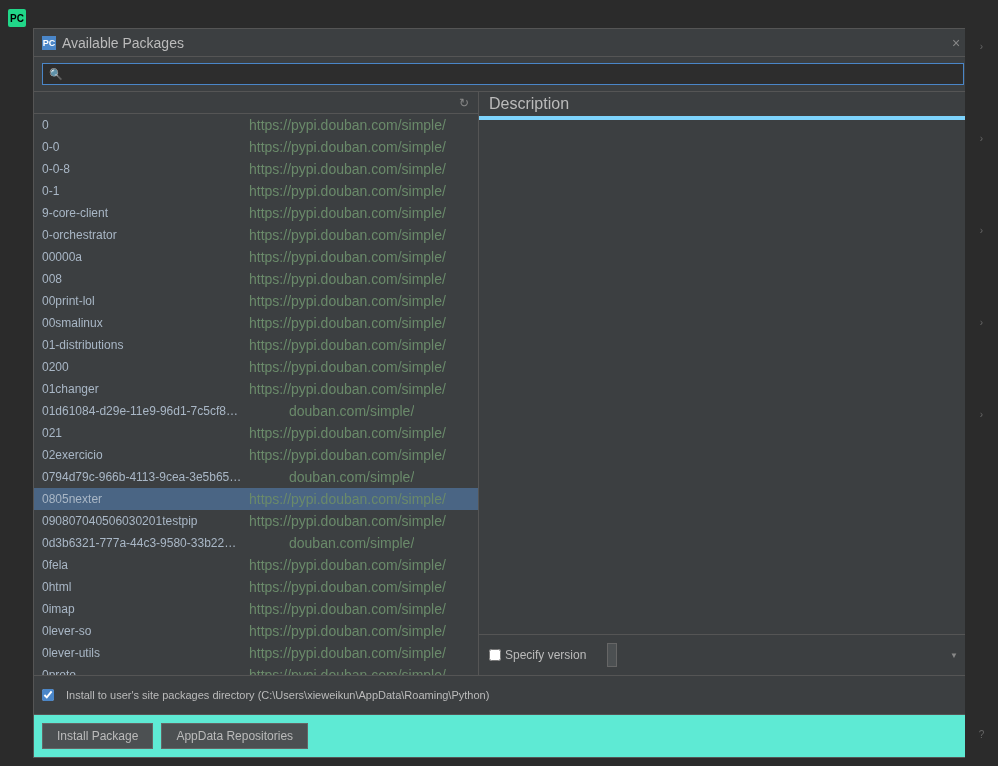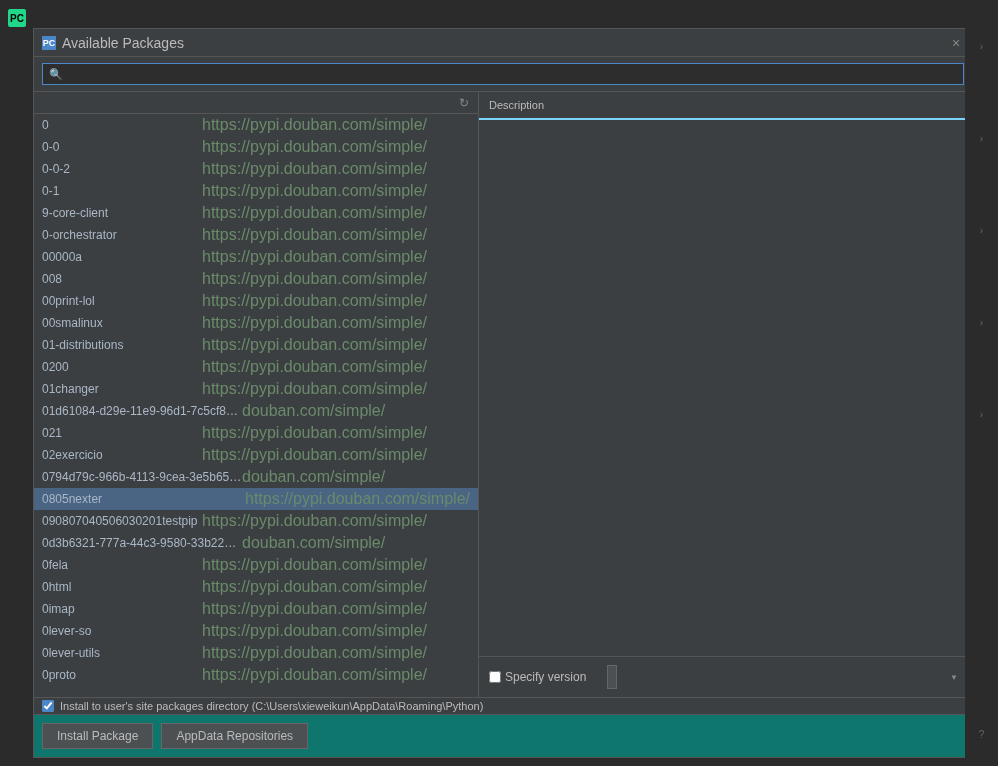--- a/index.html
+++ b/index.html
@@ -157,53 +157,53 @@
       display: flex;
       align-items: center;
       padding: 3px 8px;
       cursor: pointer;
       height: 22px;
       border-bottom: none;
     }
 
     .package-item.selected {
       background: #4a6584;
-      justify-content: space-between;
     }
 
     .package-name {
       color: #a9b7c6;
       font-size: 12px;
       min-width: 160px;
       max-width: 200px;
       overflow: hidden;
       text-overflow: ellipsis;
       white-space: nowrap;
     }
 
     .package-url {
       color: #6a8a6a;
-      font-size: 16px;
+      font-size: 14px;
       overflow: hidden;
       text-overflow: ellipsis;
       white-space: nowrap;
+      margin-left: 47px;
     }
 
     .description-panel {
       flex: 1;
       display: flex;
       flex-direction: column;
       background: #3c3f41;
     }
 
     .description-header {
       padding: 6px 10px;
       color: #bbb;
-      font-size: 11px;
-      border-bottom: 2px solid #7dd3fc;
+      font-size: 16px;
+      border-bottom: 4px solid #7dd3fc;
       height: 28px;
       display: flex;
       align-items: center;
     }
 
     .description-body {
       flex: 1;
       background: #3c3f41;
       padding: 6px;
     }
@@ -272,39 +272,39 @@
       position: absolute;
       right: 4px;
       top: 50%;
       transform: translateY(-50%);
       font-size: 8px;
       color: #888;
       pointer-events: none;
     }
 
     .install-site-row {
-      padding: 2px 8px;
-      display: flex;
-      align-items: center;
-      gap: 6px;
+      padding: 13px 8px;
+      display: flex;
+      align-items: center;
+      gap: 12px;
       border-top: 1px solid #555;
       background: #3c3f41;
     }
 
     .install-site-text {
       color: #bbb;
       font-size: 11px;
     }
 
     .bottom-buttons {
       padding: 8px;
       display: flex;
       align-items: center;
       gap: 8px;
-      background: #0f766e;
+      background: #5eead4;
       border-top: 1px solid #555;
     }
 
     .btn {
       padding: 4px 14px;
       background: #4c5052;
       border: 1px solid #666;
       color: #bbb;
       font-size: 12px;
       cursor: pointer;
@@ -401,21 +401,21 @@
       <div class="package-list" id="package-list">
       <div class="package-item">
             <span class="package-name">0</span>
             <span class="package-url">https://pypi.douban.com/simple/</span>
           </div>
           <div class="package-item">
             <span class="package-name">0-0</span>
             <span class="package-url">https://pypi.douban.com/simple/</span>
           </div>
           <div class="package-item">
-            <span class="package-name">0-0-2</span>
+            <span class="package-name">0-0-8</span>
             <span class="package-url">https://pypi.douban.com/simple/</span>
           </div>
           <div class="package-item">
             <span class="package-name">0-1</span>
             <span class="package-url">https://pypi.douban.com/simple/</span>
           </div>
           <div class="package-item">
             <span class="package-name">9-core-client</span>
             <span class="package-url">https://pypi.douban.com/simple/</span>
           </div>

